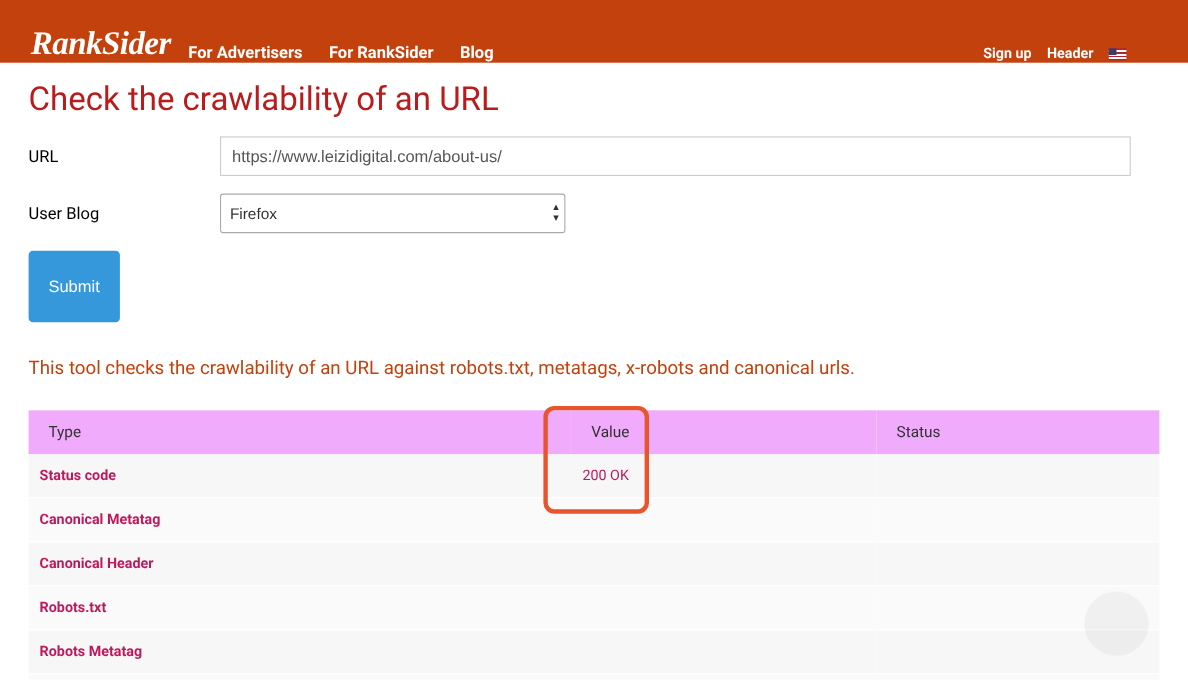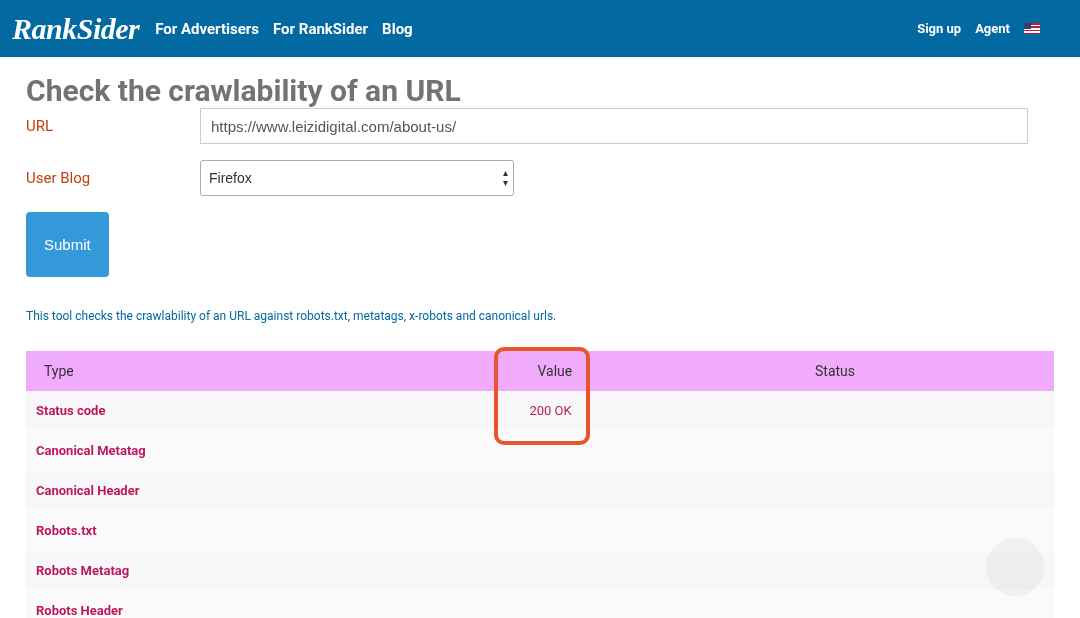--- a/index.html
+++ b/index.html
@@ -8,40 +8,40 @@
       box-sizing: border-box;
     }
     body {
       font-family: -apple-system, BlinkMacSystemFont, "Segoe UI", Roboto, Helvetica, Arial, sans-serif;
       width: 1080px;
       height: 618px;
       background: #fff;
       color: #333;
     }
     .topbar {
-      background: #0369a1;
+      background: #c2410c;
       height: 57px;
       display: flex;
-      align-items: center;
-      padding: 0 10px;
+      align-items: flex-end;
+      padding: 0 26px;
     }
     .logo {
       font-style: italic;
       font-weight: 700;
       font-size: 30px;
       color: #fff;
       padding: 0 6px 0 2px;
       letter-spacing: -0.5px;
       font-family: Georgia, "Times New Roman", serif;
     }
     .topnav {
       display: flex;
       align-items: center;
       margin-left: 10px;
-      gap: 14px;
+      gap: 24px;
     }
     .topnav a {
       color: #fff;
       text-decoration: none;
       font-weight: 700;
       font-size: 15px;
     }
     .right-nav {
       margin-left: auto;
       display: flex;
@@ -76,32 +76,33 @@
       position: absolute;
       top: 0; left: 0;
       width: 7px; height: 6px;
       background: #3c3b6e;
     }
     .container {
       padding: 16px 26px 0 26px;
     }
     h1.page-title {
       font-size: 30px;
-      font-weight: 700;
-      color: #737373;
+      font-weight: 400;
+      color: #b91c1c;
+      margin-bottom: 16px;
     }
     .form-row {
       display: flex;
       align-items: center;
       margin-bottom: 16px;
     }
     .form-label {
       width: 174px;
       font-size: 15px;
-      color: #c2410c;
+      color: #000000;
     }
     .url-input {
       flex: 1;
       max-width: 828px;
       height: 36px;
       border: 1px solid #ccc;
       border-radius: 0;
       padding: 0 10px;
       font-size: 15px;
       color: #555;
@@ -139,22 +140,22 @@
     .btn-primary {
       background: #3498db;
       color: #fff;
       border: none;
       border-radius: 4px;
       padding: 24px 18px;
       font-size: 15px;
       cursor: pointer;
     }
     .desc {
-      font-size: 12px;
-      color: #0369a1;
+      font-size: 17px;
+      color: #c2410c;
       margin: 32px 0 28px 0;
     }
     .results-table {
       width: 100%;
       border-collapse: collapse;
       font-size: 13px;
     }
     .results-table thead th {
       text-align: left;
       background: #f0abfc;
@@ -204,21 +205,21 @@
 
 <header class="topbar">
   <span class="logo">RankSider</span>
   <nav class="topnav">
     <a href="#">For Advertisers</a>
     <a href="#">For RankSider</a>
     <a href="#">Blog</a>
   </nav>
   <div class="right-nav">
     <a href="#">Sign up</a>
-    <a href="#">Agent</a>
+    <a href="#">Header</a>
     <span class="flag"></span>
   </div>
 </header>
 
 <div class="container">
   <h1 class="page-title">Check the crawlability of an URL</h1>
 
   <div class="form-row">
     <div class="form-label">URL</div>
     <input type="text" class="url-input" value="https://www.leizidigital.com/about-us/" style="">

